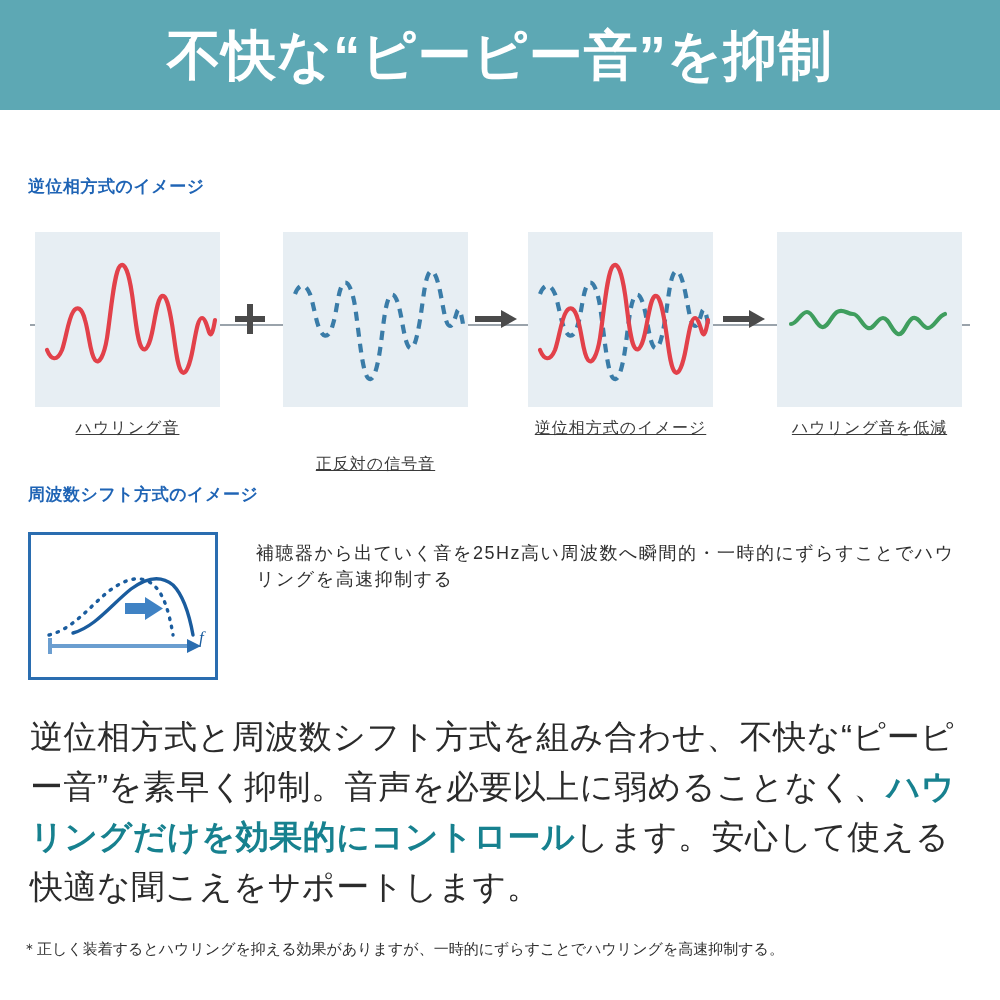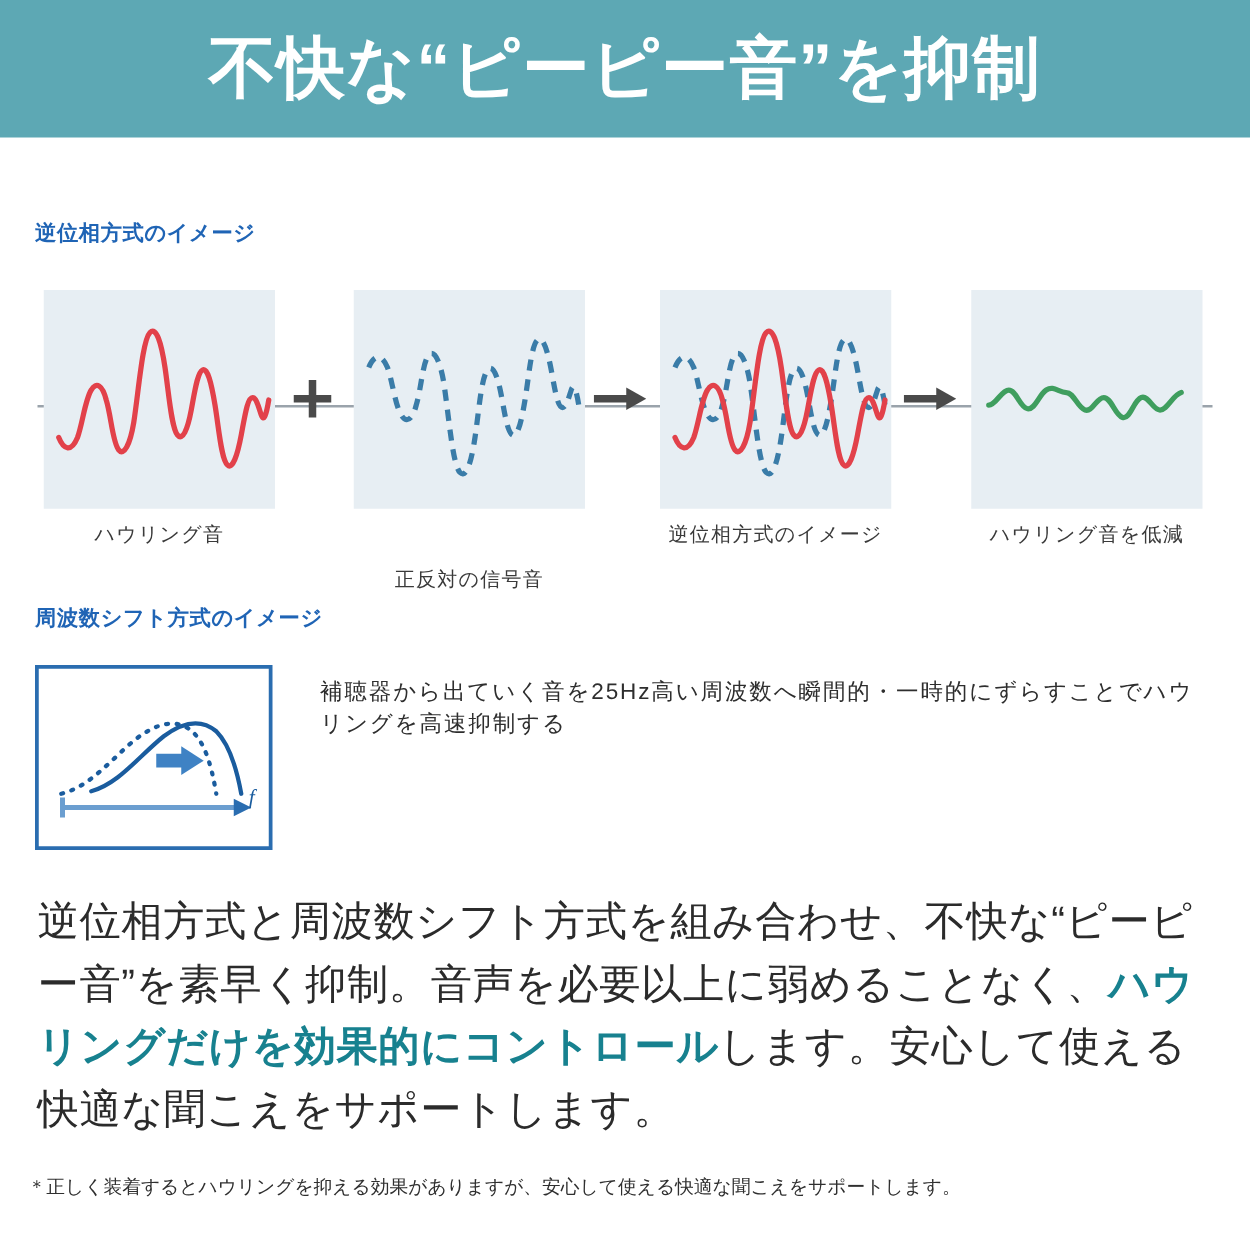--- a/index.html
+++ b/index.html
@@ -99,20 +99,21 @@
 
   .caption {
     position: absolute;
     top: 186px;
     width: 215px;
     text-align: center;
     font-size: 16px;
     color: #3a3a3a;
     letter-spacing: 1px;
     white-space: nowrap;
+    text-decoration: underline;
   }
   #caption-1 { left: 20px; }
   #caption-2 { left: 268px; margin-top: 36px; }
   #caption-3 { left: 513px; }
   #caption-4 { left: 762px; }
 
   
   .freq-block {
     position: absolute;
     left: 28px;
@@ -282,15 +283,15 @@
         </g>
         <text x="168" y="108" font-family="Liberation Serif, serif" font-size="17" font-style="italic" fill="#1a5c9e">f</text>
       </svg>
     </div>
 
     <div class="freq-text">補聴器から出ていく音を25Hz高い周波数へ瞬間的・一時的にずらすことでハウリングを高速抑制する</div>
   </div>
 
   <div class="main-paragraph"><span>逆位相方式と周波数シフト方式を組み合わせ、不快な“ピーピー音”を素早く抑制。音声を必要以上に弱めることなく、</span><span class="hl">ハウリングだけを効果的にコントロール</span><span>します。安心して使える快適な聞こえをサポートします。</span></div>
 
-  <div class="footnote">＊正しく装着するとハウリングを抑える効果がありますが、安心して使える快適な聞こえをサポートします。</div>
+  <div class="footnote">＊正しく装着するとハウリングを抑える効果がありますが、一時的にずらすことでハウリングを高速抑制する。</div>
 
 </div>
 
 </body></html>

